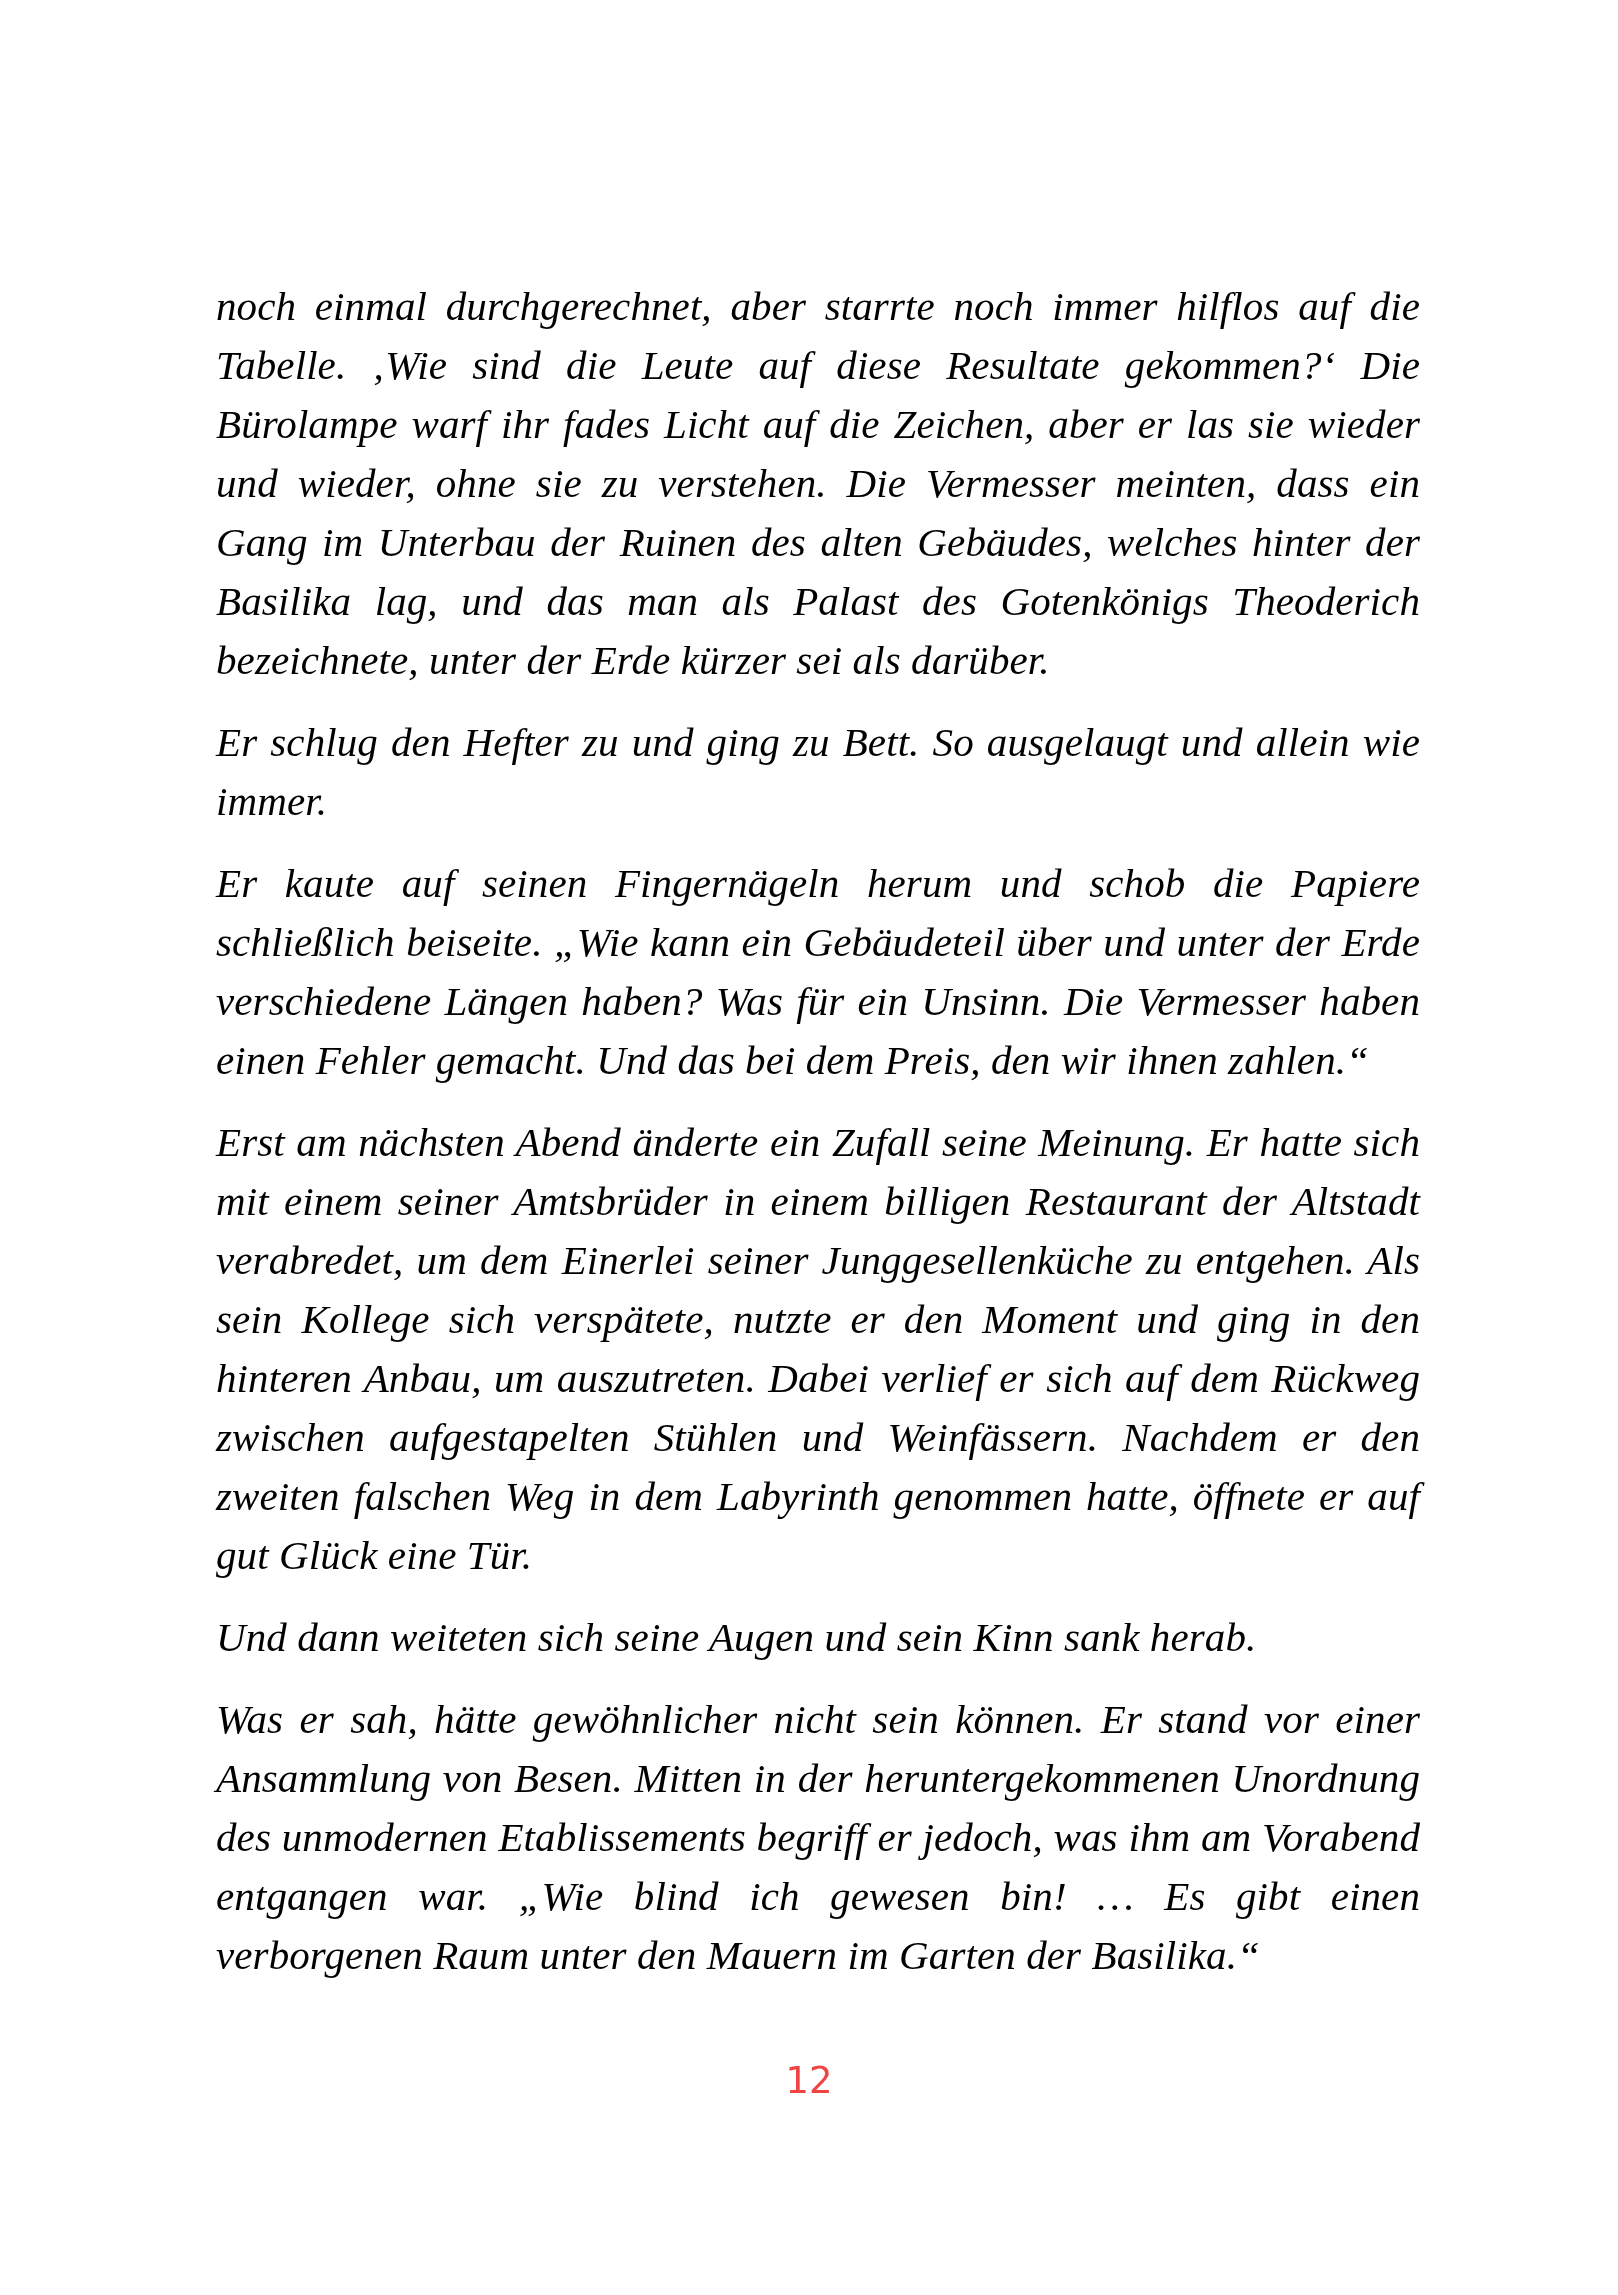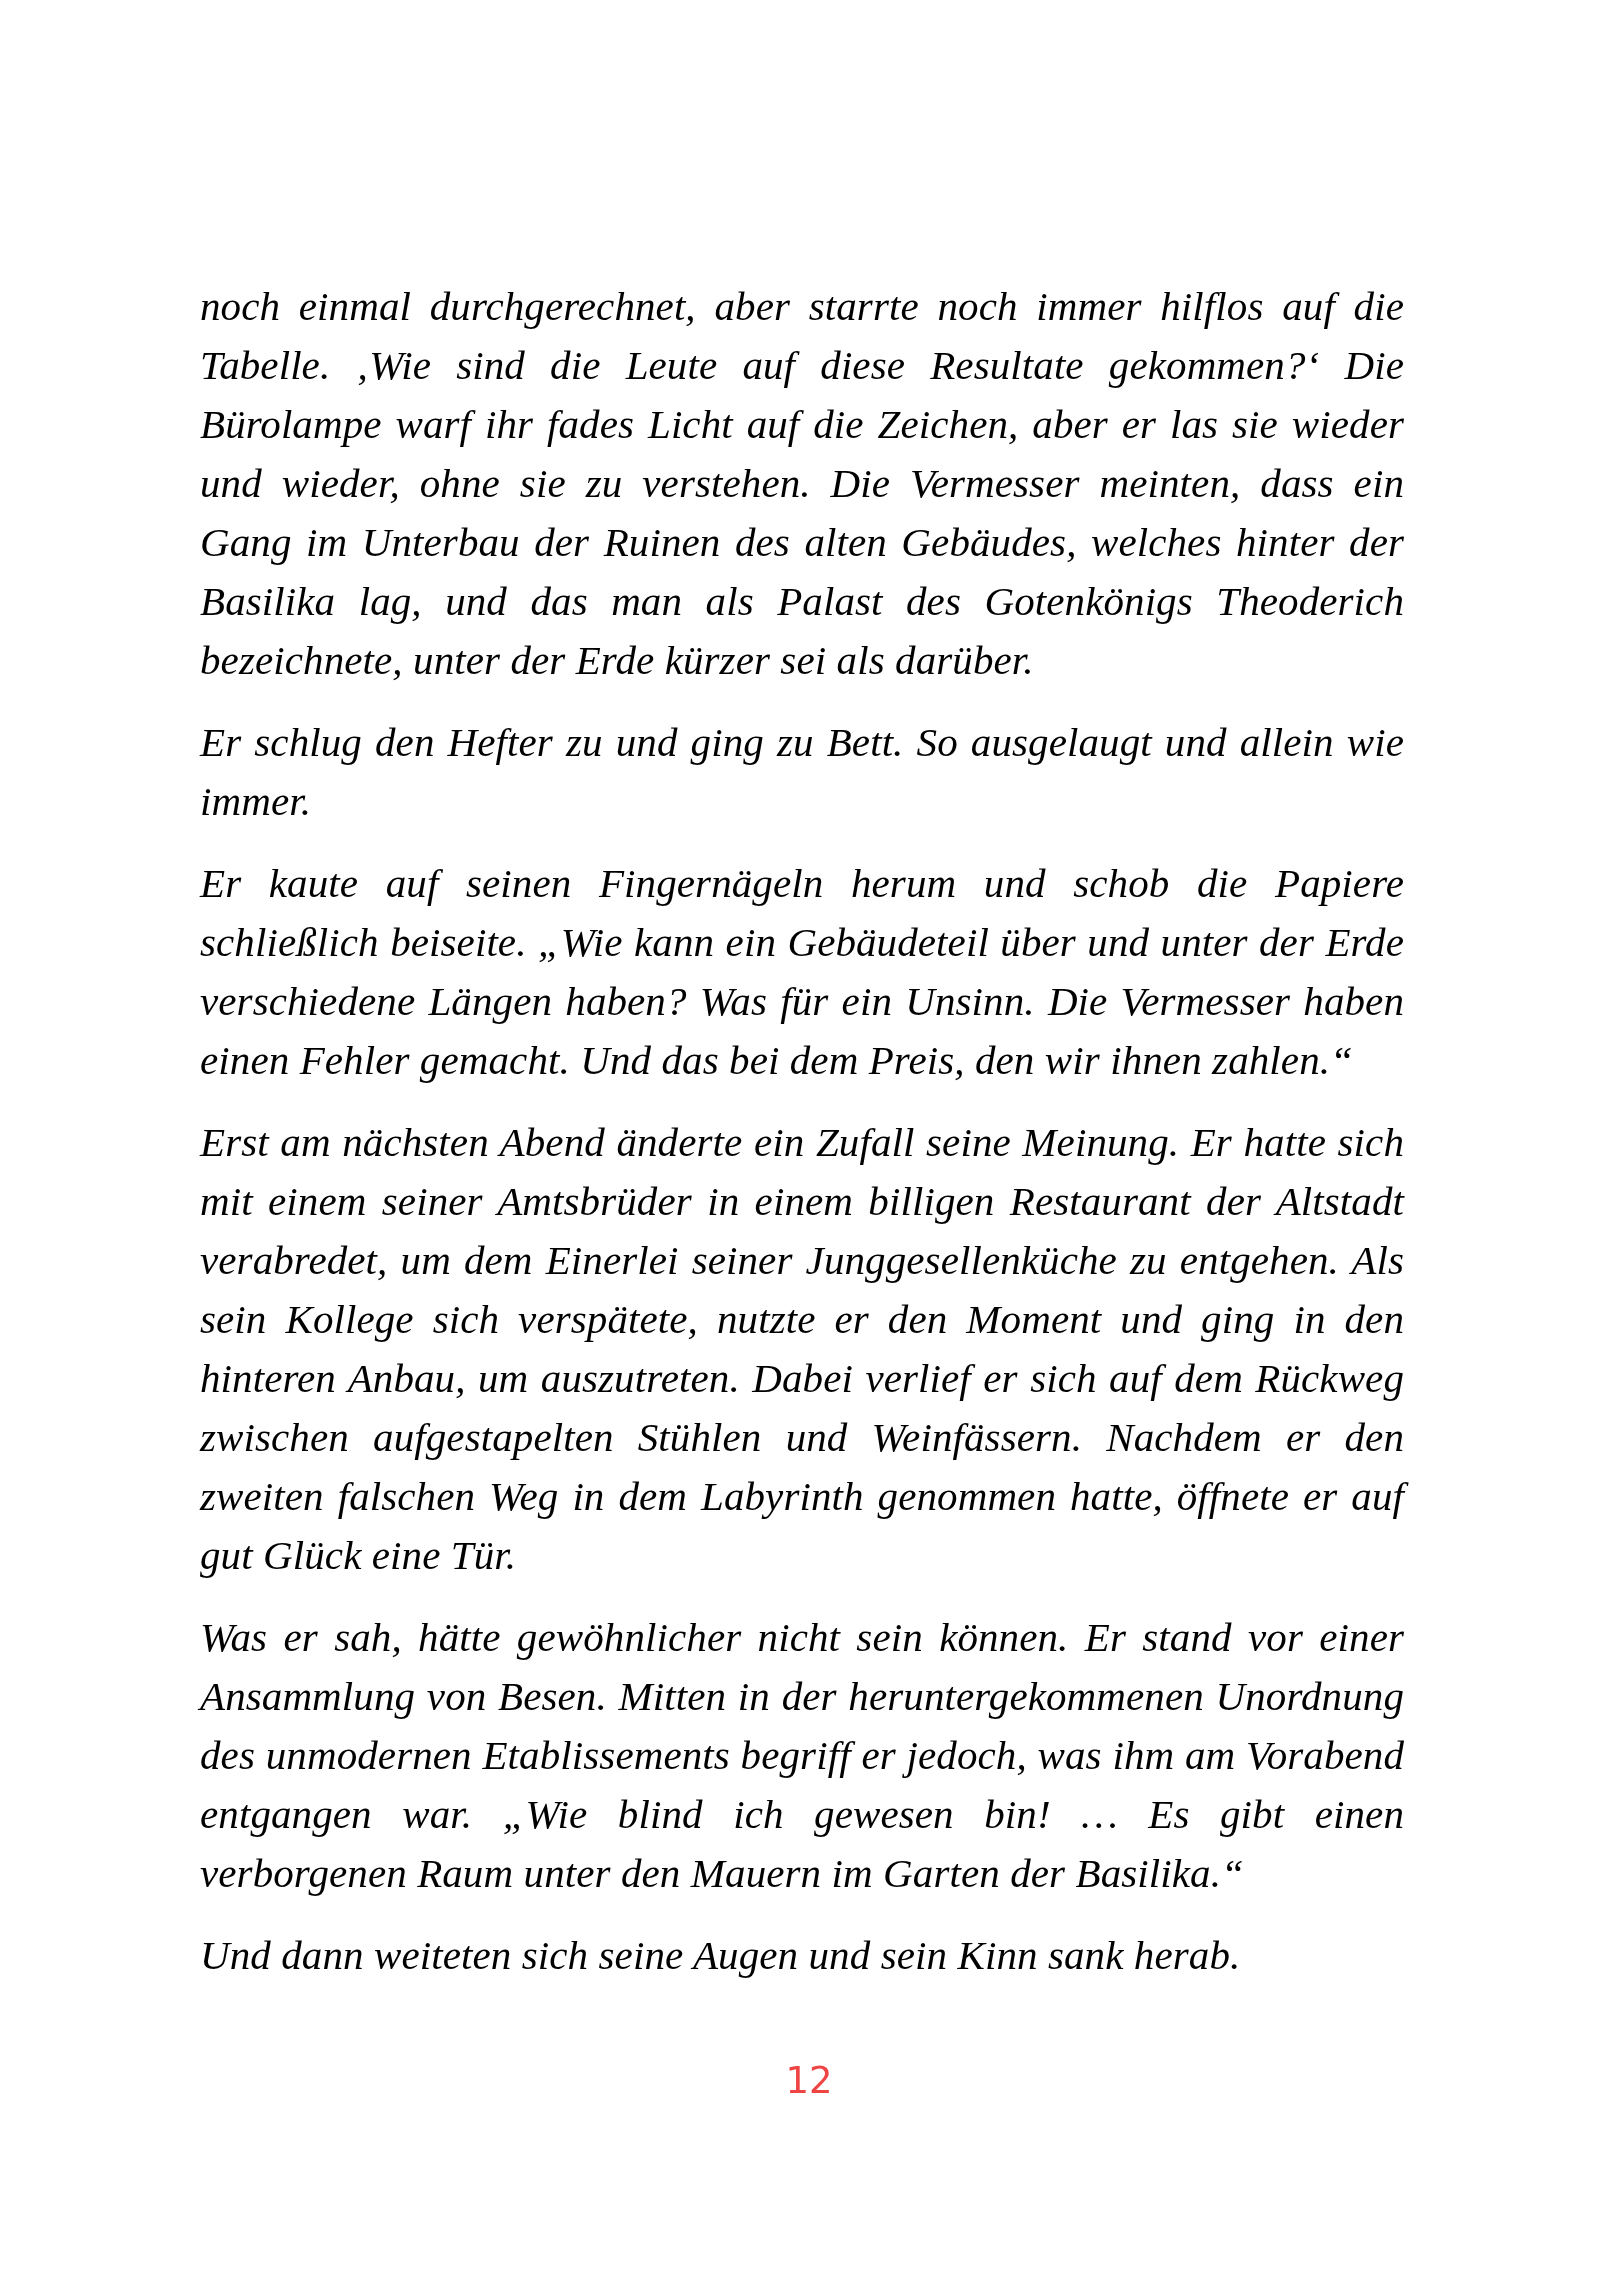--- a/index.html
+++ b/index.html
@@ -10,21 +10,21 @@
   .page {
     position: relative;
     width: 1618px;
     height: 2295px;
     background: #ffffff;
     color: #000000;
     overflow: hidden;
   }
   .text-block {
     position: absolute;
-    left: 200px;
+    left: 216px;
     top: 277px;
     width: 1204px;
     font-family: "Liberation Serif", "DejaVu Serif", serif;
     font-style: italic;
     font-size: 41px;
     line-height: 59px;
     text-align: justify;
     letter-spacing: 0.1px;
   }
   .text-block p {
@@ -49,18 +49,18 @@
 </style>
 </head>
 <body>
 
 <div class="page">
   <div class="text-block">
     <p>noch einmal durchgerechnet, aber starrte noch immer hilflos auf die Tabelle. ‚Wie sind die Leute auf diese Resultate gekommen?‘ Die Bürolampe warf ihr fades Licht auf die Zeichen, aber er las sie wieder und wieder, ohne sie zu verstehen. Die Vermesser meinten, dass ein Gang im Unterbau der Ruinen des alten Gebäudes, welches hinter der Basilika lag, und das man als Palast des Gotenkönigs Theoderich bezeichnete, unter der Erde kürzer sei als darüber.</p>
     <p>Er schlug den Hefter zu und ging zu Bett. So ausgelaugt und allein wie immer.</p>
     <p>Er kaute auf seinen Fingernägeln herum und schob die Papiere schließlich beiseite. „Wie kann ein Gebäudeteil über und unter der Erde verschiedene Längen haben? Was für ein Unsinn. Die Vermesser haben einen Fehler gemacht. Und das bei dem Preis, den wir ihnen zahlen.“</p>
     <p>Erst am nächsten Abend änderte ein Zufall seine Meinung. Er hatte sich mit einem seiner Amtsbrüder in einem billigen Restaurant der Altstadt verabredet, um dem Einerlei seiner Junggesellenküche zu entgehen. Als sein Kollege sich verspätete, nutzte er den Moment und ging in den hinteren Anbau, um auszutreten. Dabei verlief er sich auf dem Rückweg zwischen aufgestapelten Stühlen und Weinfässern. Nachdem er den zweiten falschen Weg in dem Labyrinth genommen hatte, öffnete er auf gut Glück eine Tür.</p>
+    <p>Und dann weiteten sich seine Augen und sein Kinn sank herab.</p>
     <p>Was er sah, hätte gewöhnlicher nicht sein können. Er stand vor einer Ansammlung von Besen. Mitten in der heruntergekommenen Unordnung des unmodernen Etablissements begriff er jedoch, was ihm am Vorabend entgangen war. „Wie blind ich gewesen bin! … Es gibt einen verborgenen Raum unter den Mauern im Garten der Basilika.“</p>
-    <p>Und dann weiteten sich seine Augen und sein Kinn sank herab.</p>
   </div>
   <div class="page-number">12</div>
 </div>
 
 
 </body></html>

